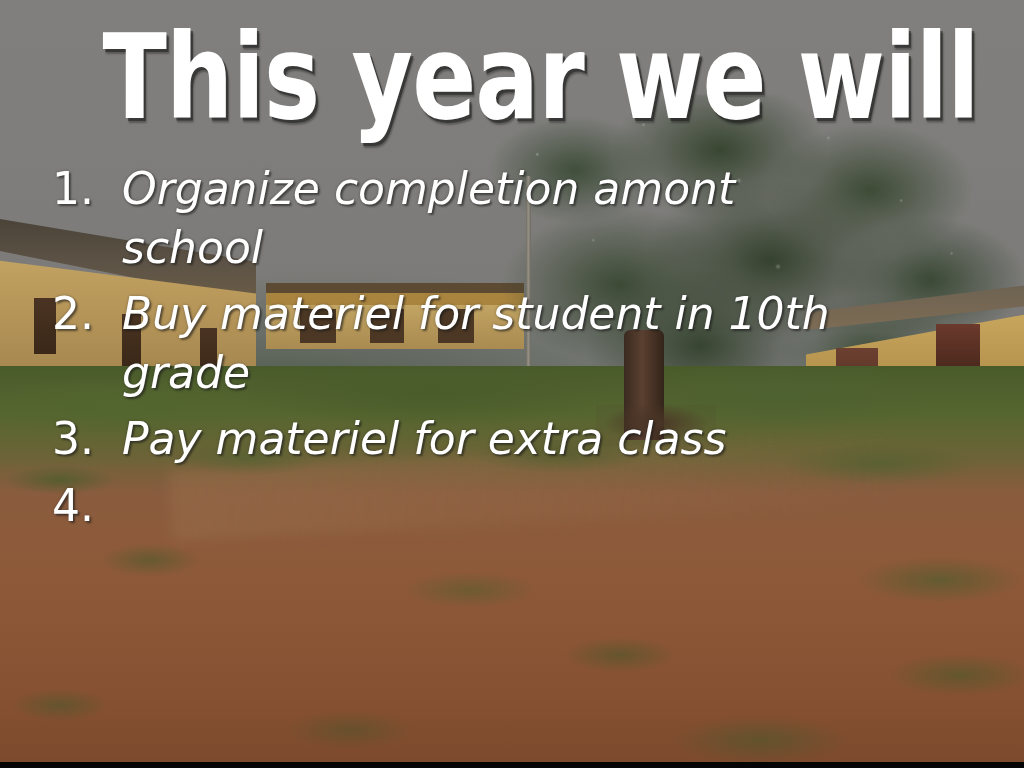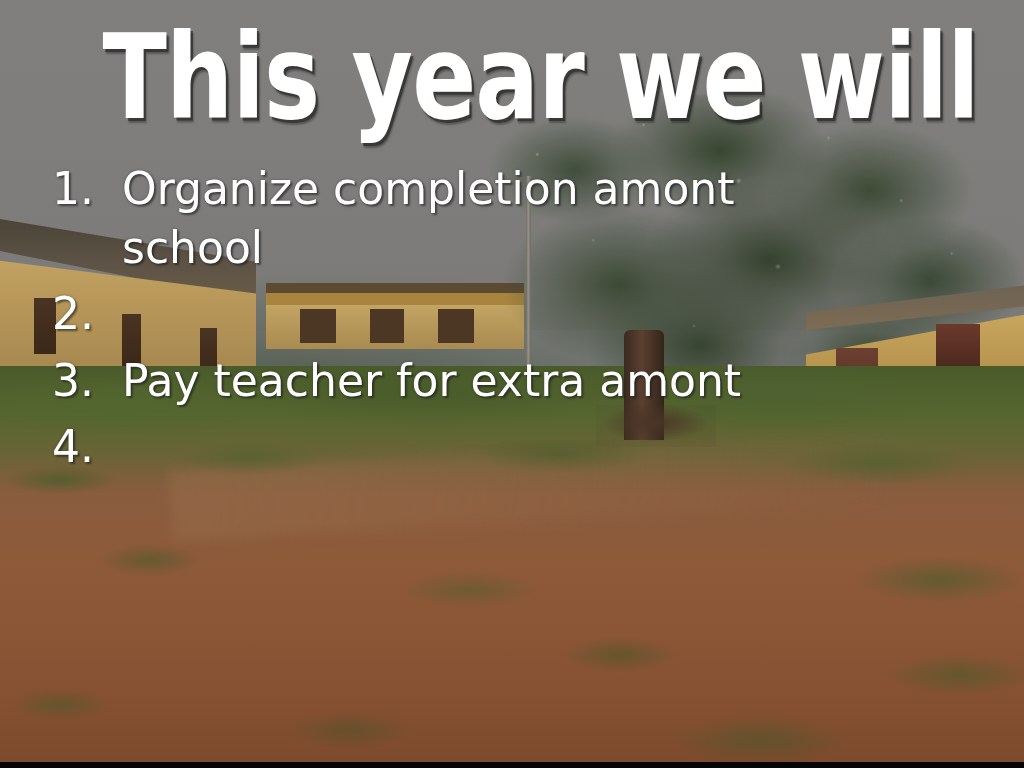--- a/index.html
+++ b/index.html
@@ -254,20 +254,21 @@
     text-shadow: 2px 2px 2px rgba(25,25,25,0.55), 0 0 3px rgba(40,40,40,0.4);
   }
   .agenda .num {
     flex: 0 0 auto;
     width: 70px;
     text-align: left;
   }
   .agenda .txt {
     flex: 1 1 auto;
     max-width: 740px;
+    font-style: italic;
   }
 </style>
 </head>
 <body>
 
 <div id="slide">
 
   <div class="photo">
     <div class="sky"></div>
     <div class="treeline-haze"></div>
@@ -313,24 +314,25 @@
   <div class="content">
     <div class="slide-title">This year we will</div>
 
     <ul class="agenda">
       <li>
         <span class="num">1.</span>
         <span class="txt">Organize completion amont school</span>
       </li>
       <li>
         <span class="num">2.</span>
+        <span class="txt">Buy materiel for student in 10th grade</span>
       </li>
       <li>
         <span class="num">3.</span>
-        <span class="txt">Pay teacher for extra amont</span>
+        <span class="txt">Pay materiel for extra class</span>
       </li>
       <li>
         <span class="num">4.</span>
       </li>
     </ul>
   </div>
 
 </div>
 
 </body></html>

